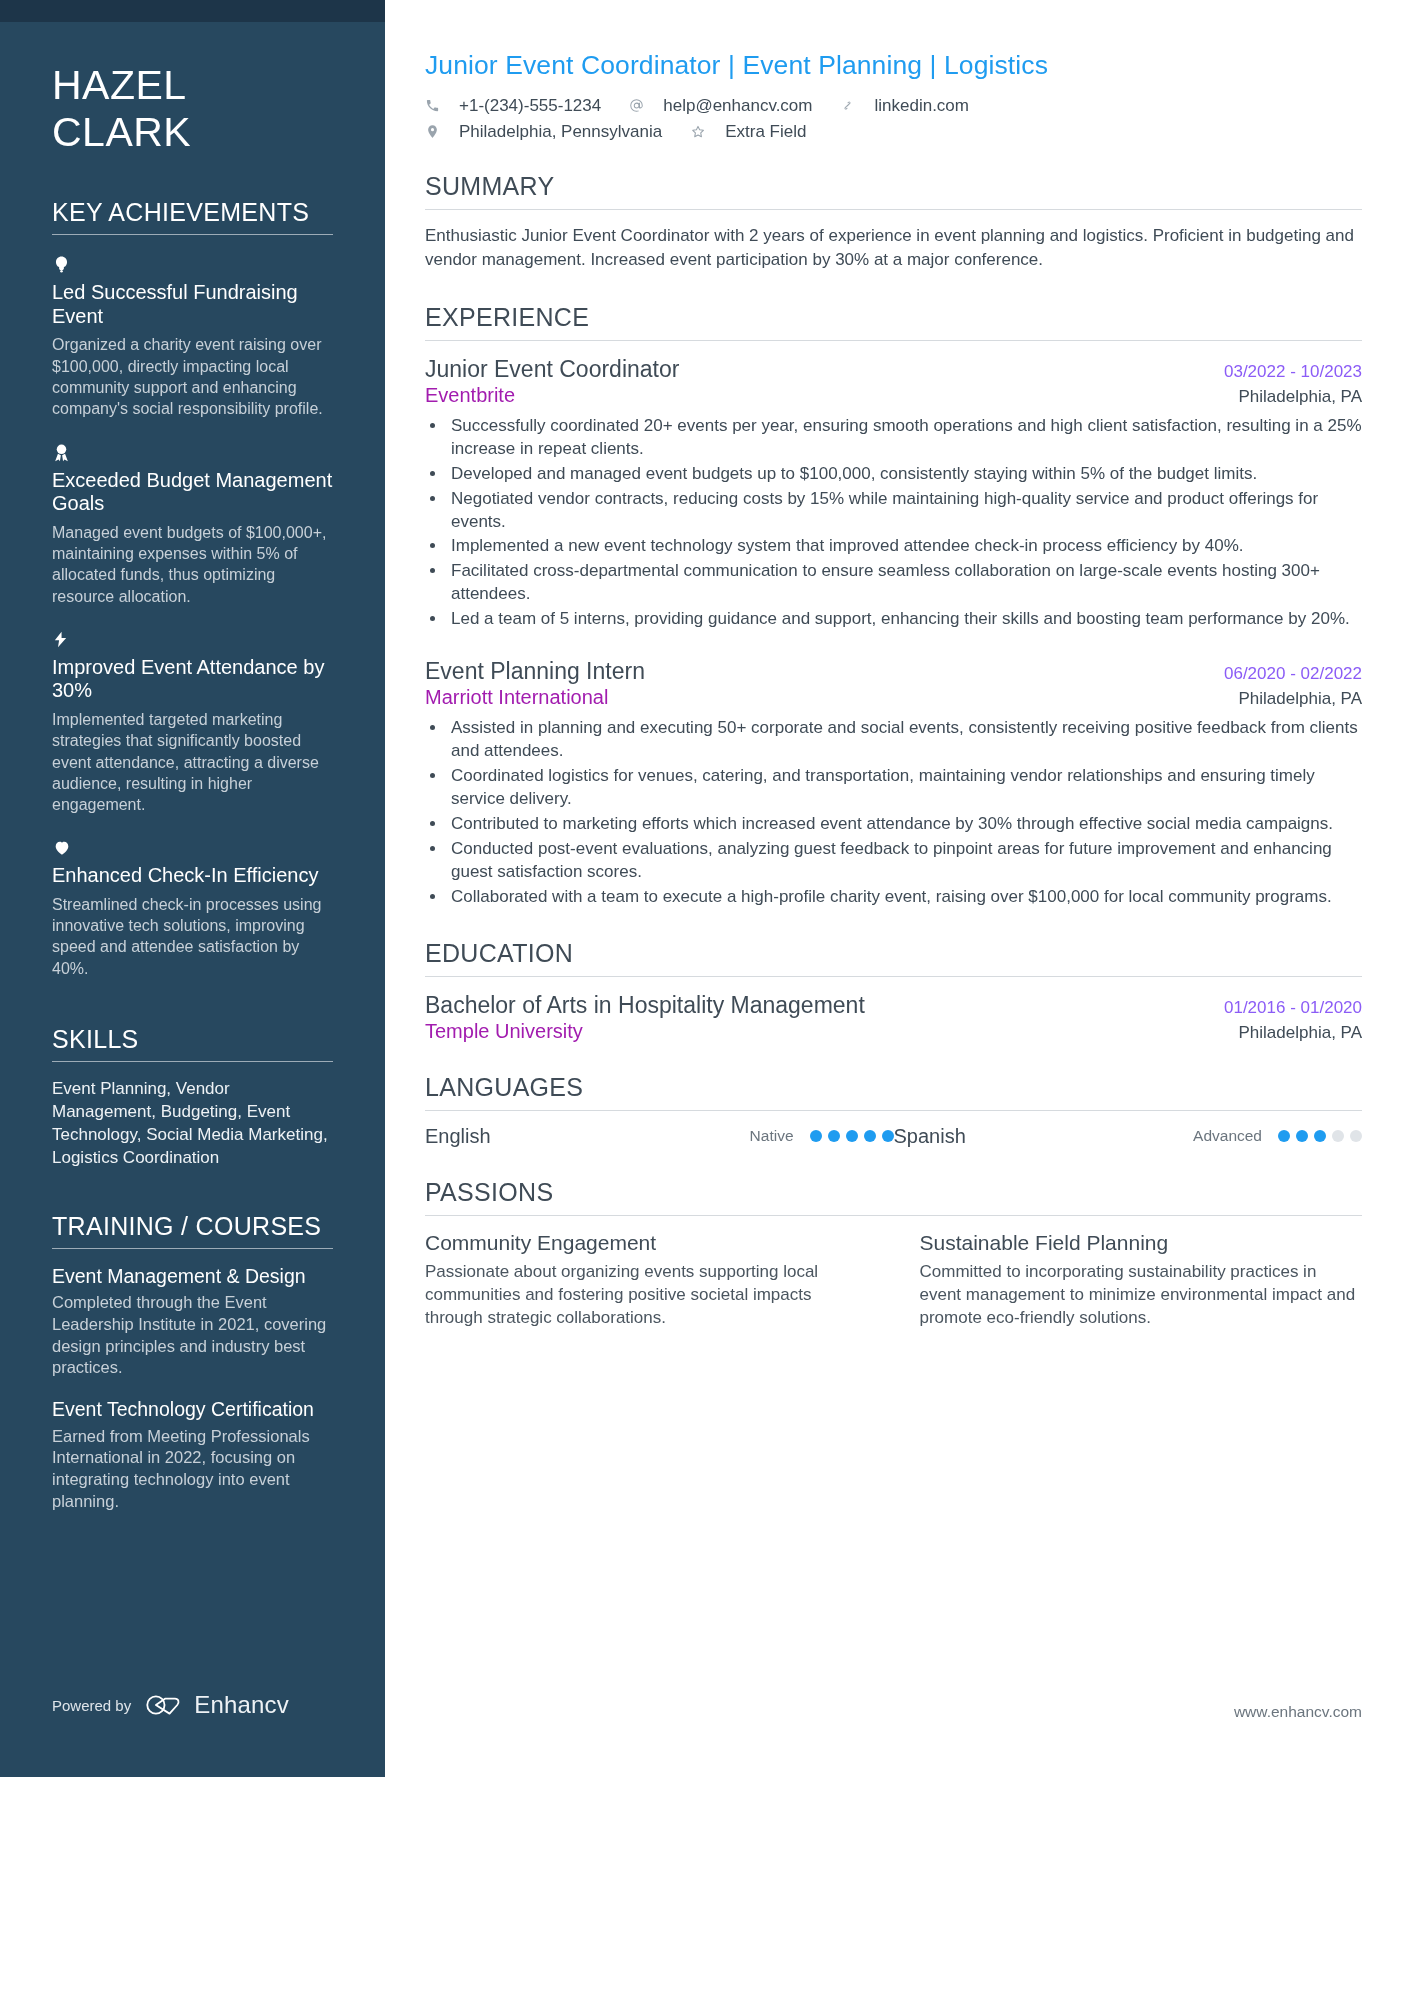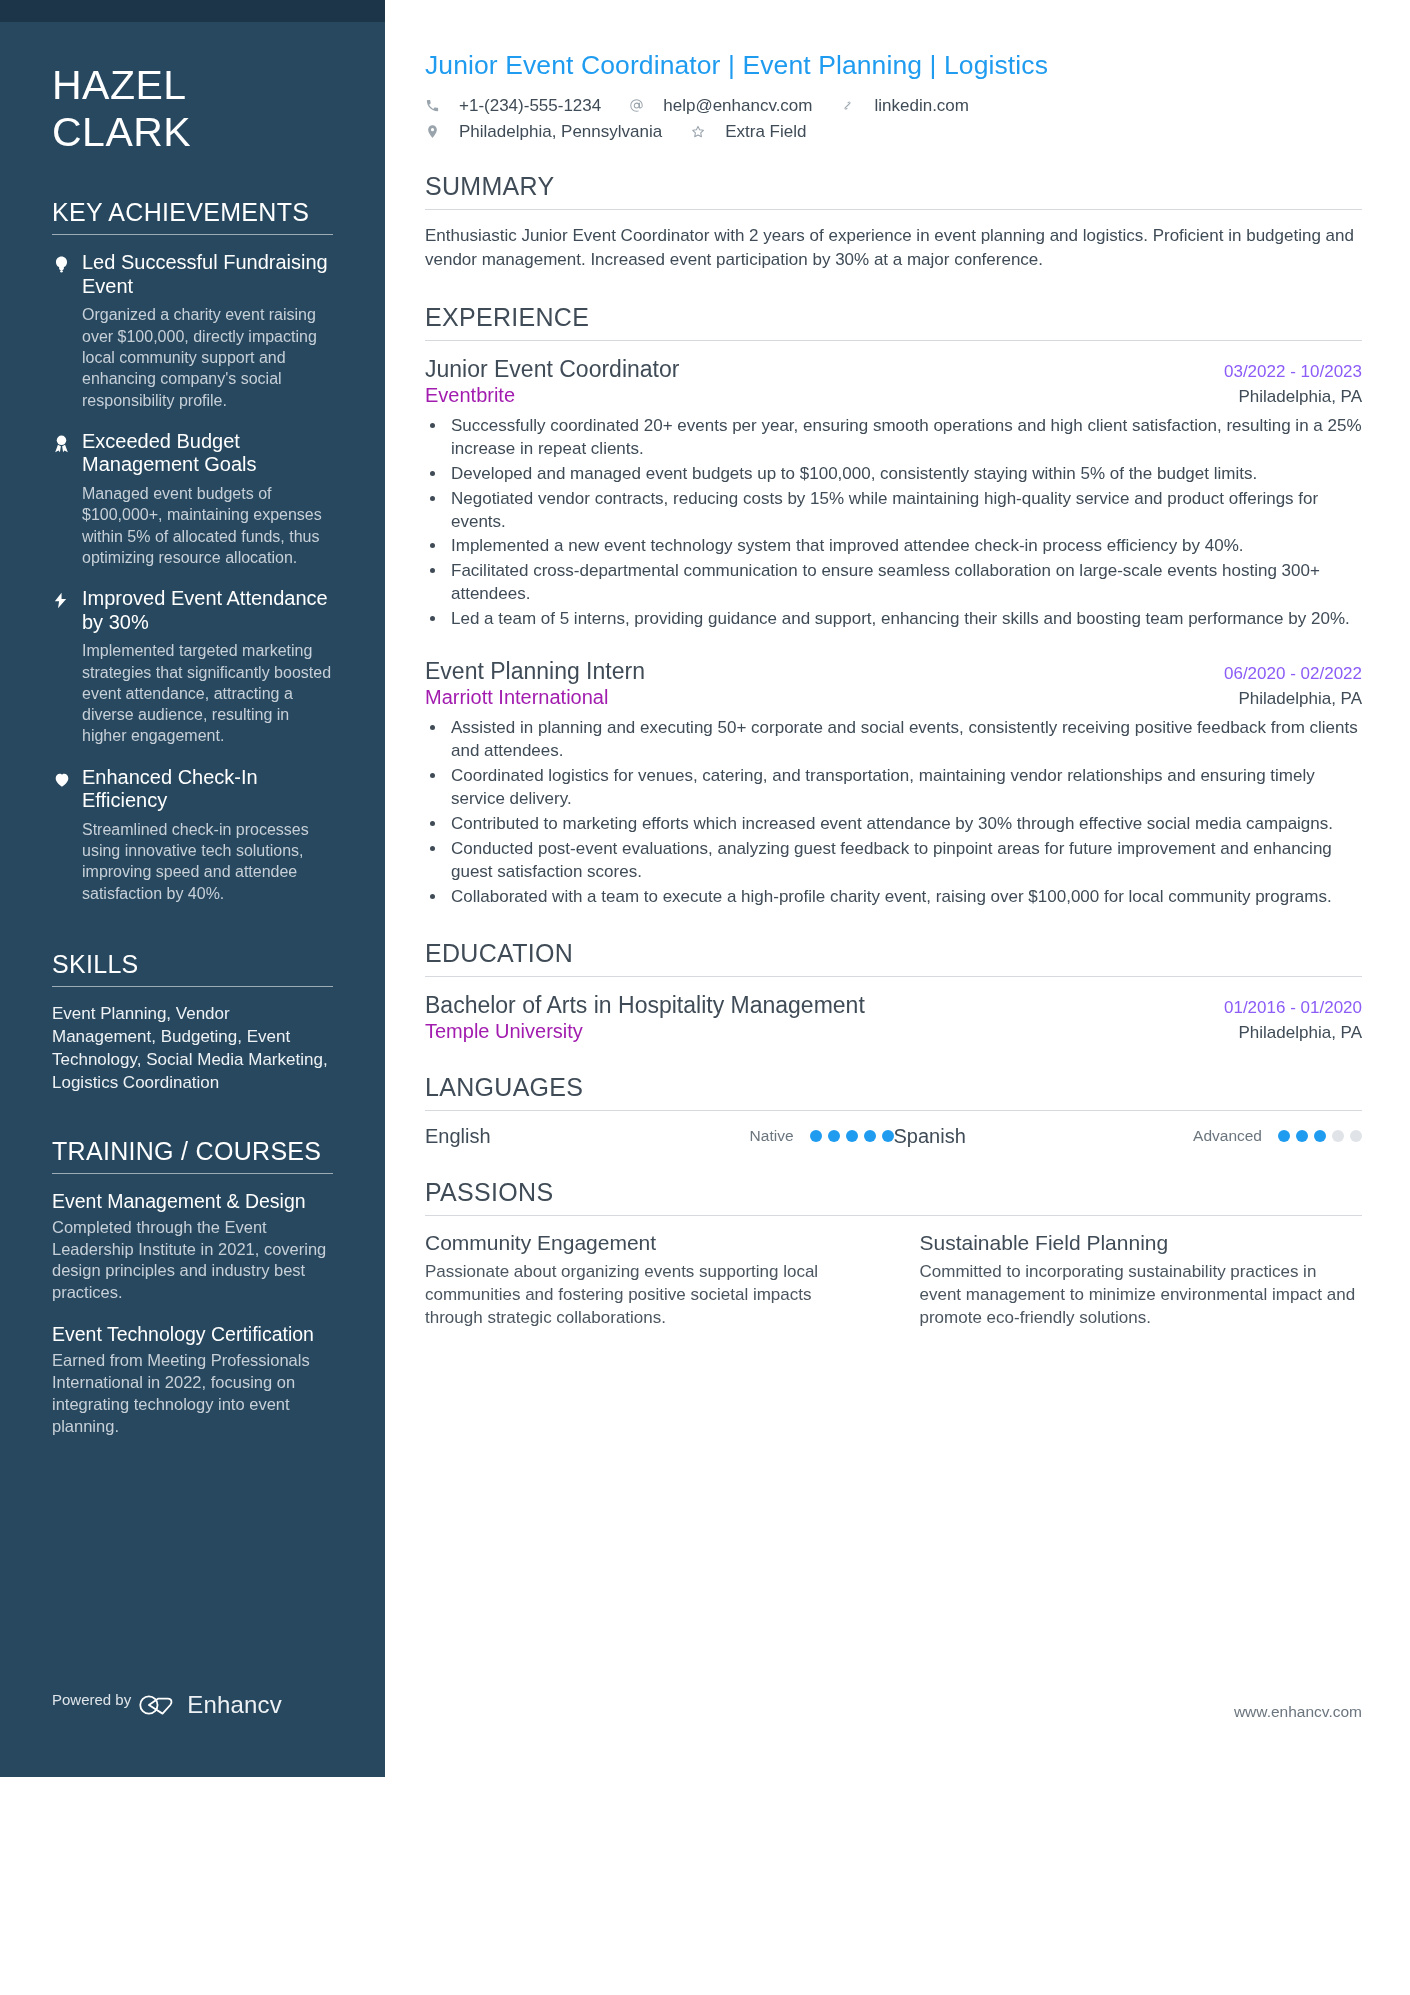--- a/index.html
+++ b/index.html
@@ -35,42 +35,42 @@
   .side-section.skills-sec { margin-top: 46px; }
   .side-h {
     font-size: 25px;
     font-weight: 400;
     letter-spacing: 0.3px;
     color: #ffffff;
     padding-bottom: 7px;
   }
   .side-rule { height:1px; background: rgba(255,255,255,.55); margin-bottom: 16px; }
 
-  .ach { display: flex; margin-bottom: 19px; }
+  .ach { display: flex; margin-bottom: 19px; flex-direction: column; }
   .ach-icon {
     width: 30px; flex: 0 0 30px; padding-top: 4px;
     display:flex; justify-content:flex-start; align-items:flex-start;
   }
   .ach-icon svg { fill:#ffffff; display:block; }
   .ach-body { flex:1; }
   .ach-title {
     font-size: 20px; line-height: 1.18; color:#ffffff; font-weight:400;
     margin-bottom: 6px;
   }
   .ach-desc {
     font-size: 16px; line-height: 1.33; color: #c7d0d8;
   }
   .skills-text { font-size: 17px; line-height: 1.35; color:#eef2f5; }
   .course { margin-bottom: 19px; }
   .course-title { font-size:19.5px; line-height:1.2; color:#ffffff; margin-bottom:4px; }
   .course-desc { font-size:16.5px; line-height:1.32; color:#c7d0d8; }
 
   .powered {
     position: absolute; left: 52px; bottom: 58px;
-    display:flex; align-items:flex-start; gap:7px;
+    display:flex; align-items:center; gap:14px;
   }
   .powered-label { font-size: 15px; color:#dfe5ea; }
   .enhancv-logo { display:flex; align-items:center; gap:9px; }
   .enhancv-word { font-size: 24px; color:#eef2f5; letter-spacing:.2px; }
 
   
   .main { flex:1; padding: 50px 48px 0 40px; position: relative; }
   .headline {
     font-size: 26.5px; color:#1f9cf0; font-weight:400; line-height:1.2;
     letter-spacing: .1px;

